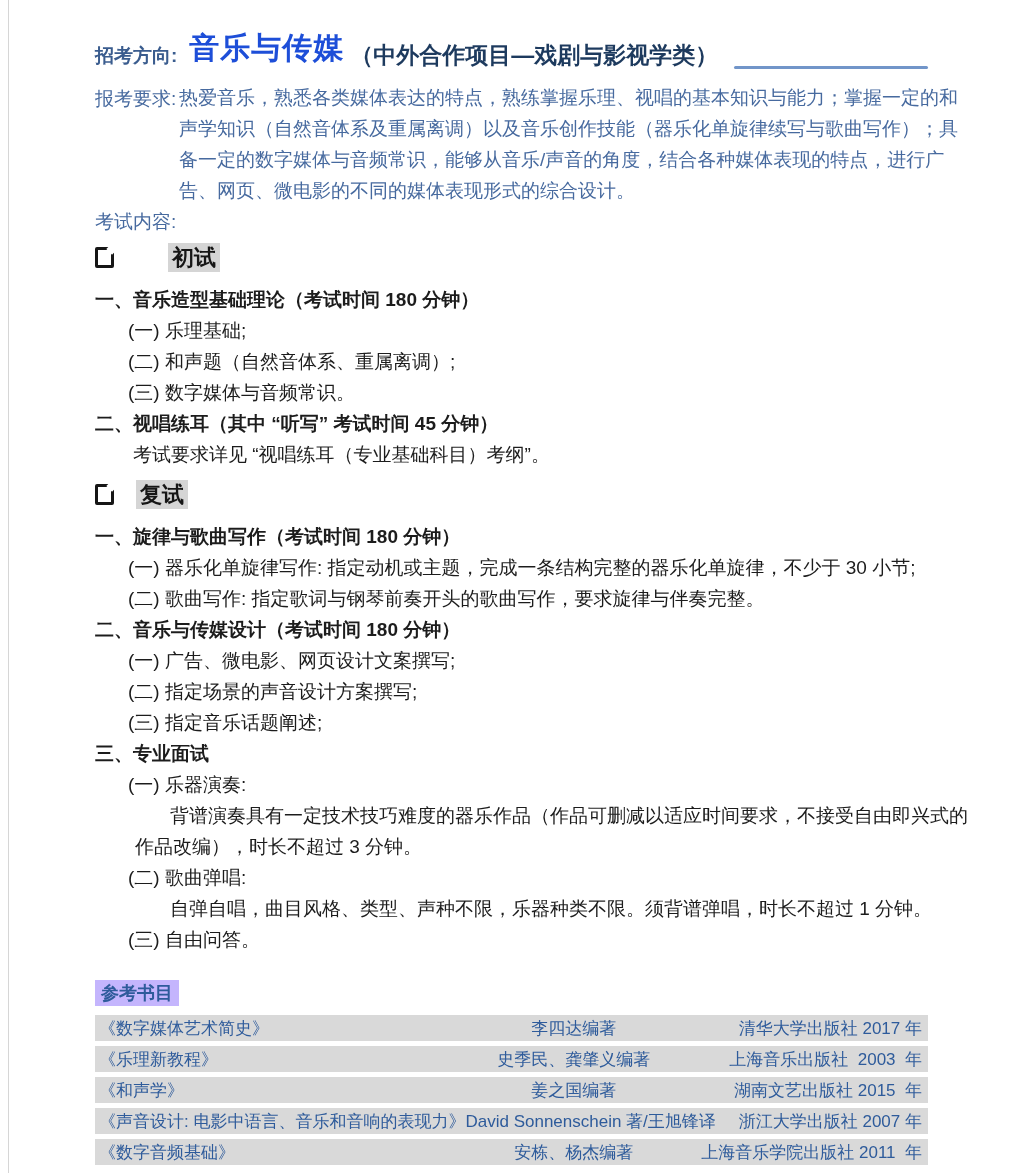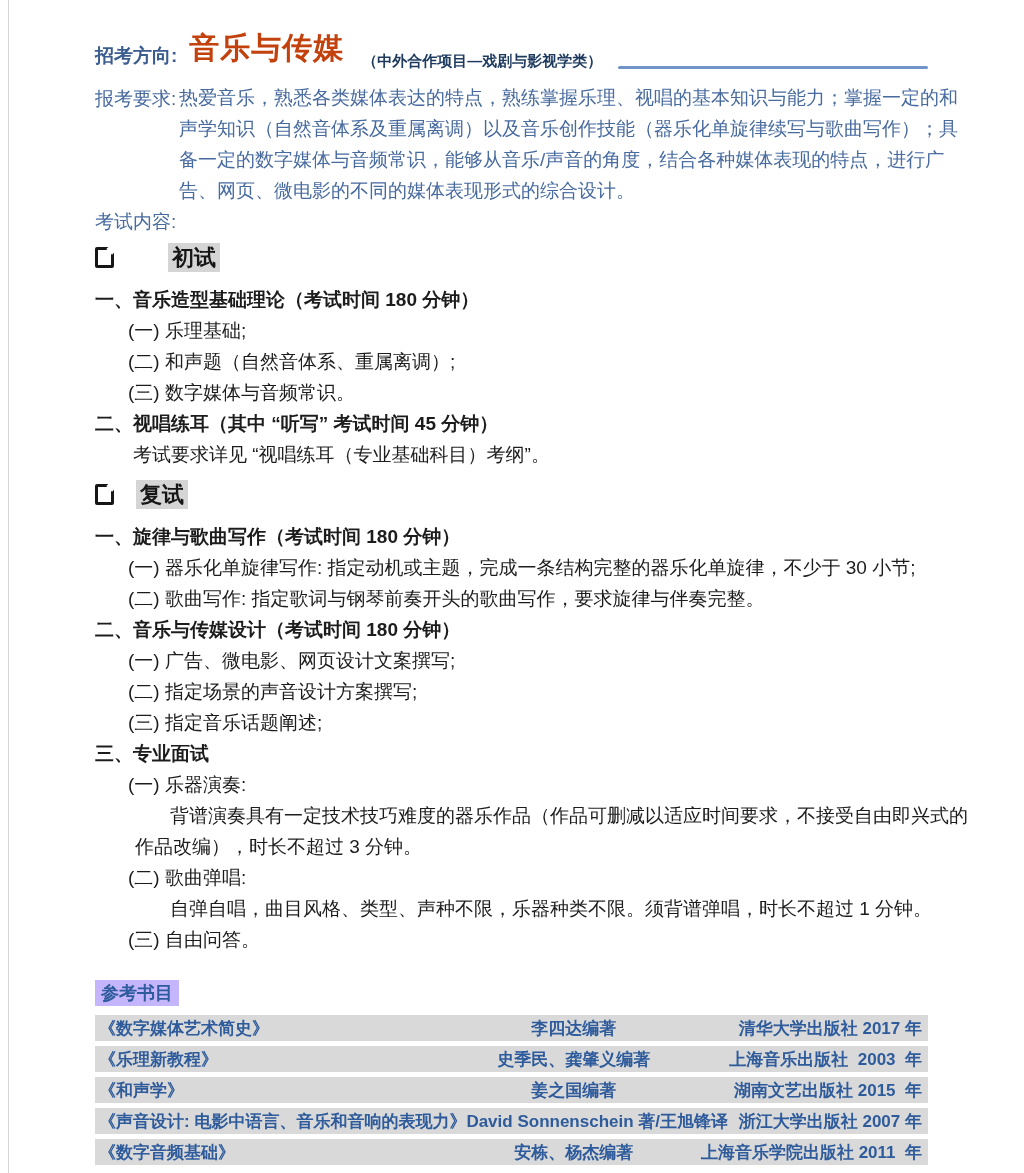--- a/index.html
+++ b/index.html
@@ -7,22 +7,22 @@
     width:1024px;height:1173px;overflow:hidden;position:relative;
     background:#ffffff;color:#1c1c1c;
     font-family:"Liberation Sans","DejaVu Sans",sans-serif;
   }
   .edge-line{position:absolute;left:8px;top:0;bottom:0;width:1px;background:#d6d6d6;}
   .content{position:absolute;left:95px;top:28px;width:833px;}
 
   
   .header{display:flex;align-items:flex-end;}
   .header-label{font-size:19px;font-weight:bold;color:#3a5c8e;margin-right:12px;flex:none;}
-  .header-title{font-size:30px;font-weight:bold;color:#c2410c;letter-spacing:1px;flex:none;}
-  .header-sub{font-size:15px;font-weight:bold;color:#1d3a5e;margin-left:18px;flex:none;position:relative;top:2px;}
+  .header-title{font-size:30px;font-weight:bold;color:#1d4ed8;letter-spacing:1px;flex:none;}
+  .header-sub{font-size:23px;font-weight:bold;color:#1d3a5e;margin-left:6px;flex:none;position:relative;top:2px;}
   .header-rule{flex:1;height:3px;background:#7195c9;margin-left:16px;border-radius:2px;}
 
   
   .req{display:flex;margin-top:13px;color:#476a9f;font-size:19px;line-height:33px;}
   .req-label{width:84px;flex:none;font-weight:normal;}
   .req-lines{flex:1;}
   .exam-label{color:#476a9f;font-size:19px;line-height:31px;}
 
   
   .sec{display:flex;align-items:center;height:30px;margin-bottom:12px;}
@@ -38,21 +38,21 @@
   .sub{padding-left:33px;}
   .para{padding-left:38px;}
   .pindent{padding-left:75px;}
   .pwrap{padding-left:40px;}
 
   
   .ref-label{display:inline-block;margin-top:25px;font-size:18px;font-weight:bold;
     color:#2e5b9b;background:#c4b5fd;padding:2px 6px;line-height:22px;}
   .ref-table{margin-top:9px;}
   .ref-row{display:flex;align-items:center;height:26px;background:#d9d9d9;margin-bottom:5px;
-    color:#2e5b9b;font-size:17px;font-weight:bold;white-space:pre;}
+    color:#2e5b9b;font-size:17px;font-weight:normal;white-space:pre;}
   .c-title{flex:0 0 42%;padding-left:4px;overflow:visible;}
   .c-author{flex:0 0 30%;text-align:center;}
   .c-pub{flex:1;text-align:right;padding-right:6px;}
 </style>
 </head>
 <body>
 
 <div class="edge-line"></div>
 
 <div class="content">

